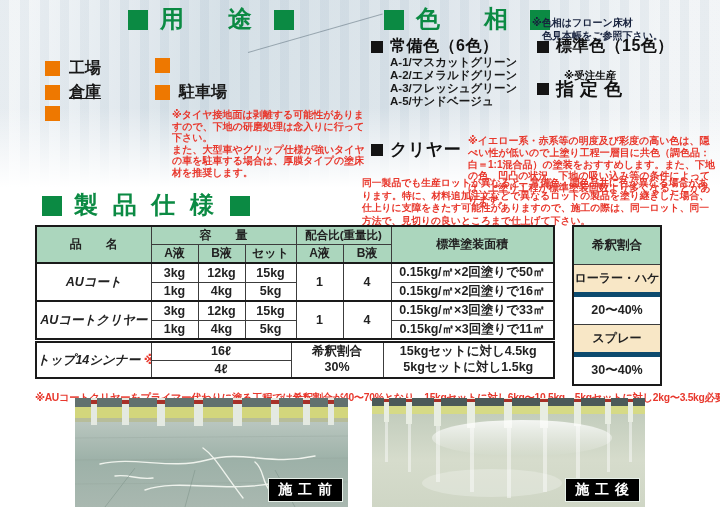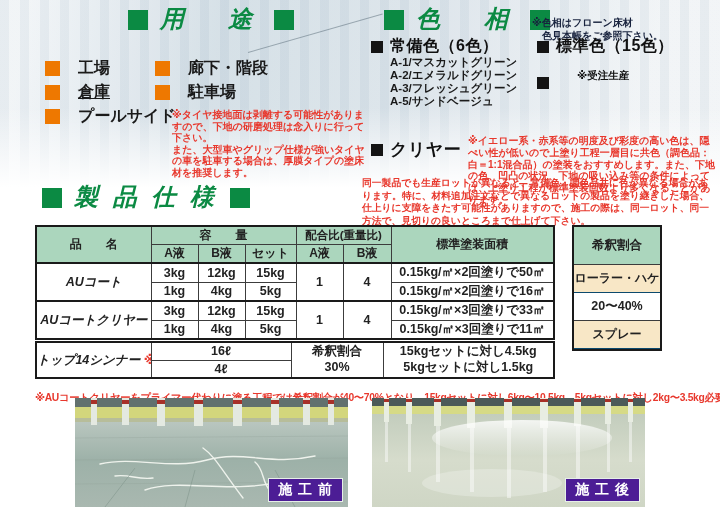--- a/index.html
+++ b/index.html
@@ -22,32 +22,32 @@
     background:rgba(70,90,105,0.45);transform:rotate(-16deg);transform-origin:left center;
   }
   .sq{display:inline-block;flex:0 0 auto;}
   .sq.g{width:20px;height:20px;background:#0b8a43;}
   .sq.o{width:15px;height:15px;background:#ee7800;}
   .sq.k{width:12px;height:12px;background:#141414;}
   .sec-head{
     position:absolute;display:flex;align-items:center;gap:12px;
     color:#0b8a43;font-weight:bold;
   }
-  .sec-head .t{font-size:24px;letter-spacing:10px;white-space:nowrap;line-height:1;transform:translateY(-1px);font-style:italic;}
+  .sec-head .t{font-size:24px;letter-spacing:10px;white-space:nowrap;line-height:1;transform:translateY(-1px);}
   .sec-head.small-gap .t{letter-spacing:4px;}
   .subtitle{position:absolute;left:42px;top:33px;font-size:17.5px;font-weight:bold;white-space:nowrap;}
-  .u-item{position:absolute;display:flex;align-items:center;gap:18px;font-size:16px;font-weight:bold;white-space:nowrap;}
+  .u-item{position:absolute;display:flex;align-items:center;gap:9px;font-size:16px;font-weight:bold;white-space:nowrap;}
   .red{color:#e8382d;}
   .note{position:absolute;font-weight:bold;white-space:pre-line;}
   .usage-note{left:172px;top:99px;width:200px;font-size:10px;line-height:1.15;}
   .ref-note{left:532px;top:6px;width:170px;font-size:10px;line-height:1.3;color:#17223d;}
   .sub-head{position:absolute;display:flex;align-items:center;gap:7px;font-weight:bold;white-space:nowrap;color:#111;}
   .sub-head .t{font-size:16px;letter-spacing:0.5px;}
   .color-list{position:absolute;left:390px;top:56px;font-size:11.5px;font-weight:bold;line-height:1.12;white-space:nowrap;}
-  .order-note{left:564px;top:58px;font-size:10.5px;color:#111;margin-left:13px;}
+  .order-note{left:564px;top:58px;font-size:10.5px;color:#111;}
   .designated-note{left:468px;top:96px;width:248px;font-size:10px;line-height:1.18;margin-top:39px;}
   .lot-note{left:362px;top:167px;width:356px;font-size:9.8px;line-height:1.3;}
   
   table{border-collapse:collapse;table-layout:fixed;background:#fff;}
   .spec-table{position:absolute;left:35px;top:225px;width:518px;border:2px solid #1a1a1a;}
   .thin-table{position:absolute;left:35px;top:341px;width:518px;border:2px solid #1a1a1a;}
   .spec-table td,.thin-table td{
     border:1px solid #3c3c3c;text-align:center;vertical-align:middle;
     font-weight:bold;color:#222;padding:0;font-size:12.5px;overflow:hidden;white-space:nowrap;
   }
@@ -57,30 +57,30 @@
   .thin-table tr{height:18px;}
   .spec-table tr.grp td{border-top:2px solid #1a1a1a;}
   .area-cell{font-size:11.5px;}
   .name-cell{font-size:12.5px;font-style:italic;}
   .two-line{line-height:1.25;font-size:11.5px;}
   .dilution{
     position:absolute;left:572px;top:225px;width:86px;border:2px solid #1a1a1a;
     background:#fff;text-align:center;font-weight:bold;color:#222;
   }
   .dilution .hd{height:37px;line-height:37px;background:#abd6bd;border-bottom:1px solid #3c3c3c;font-size:12.5px;}
-  .dilution .method{height:27px;line-height:27px;background:#f8e7c6;border-bottom:1px solid #0c4a6e;font-size:12px;white-space:nowrap;}
+  .dilution .method{height:27px;line-height:27px;background:#f8e7c6;border-bottom:5px solid #0c4a6e;font-size:12px;white-space:nowrap;}
   .dilution .range{height:27px;line-height:27px;border-bottom:1px solid #3c3c3c;font-size:12.5px;}
   .dilution .last{border-bottom:none;}
   .table-footnote{left:35px;top:381px;width:672px;font-size:10.3px;letter-spacing:-0.3px;white-space:nowrap;}
   
   .photo{position:absolute;top:398px;width:273px;height:109px;overflow:hidden;}
   .photo.before{left:75px;} .photo.after{left:372px;}
   .photo svg{display:block;width:100%;height:100%;}
   .photo-label{
-    position:absolute;right:5px;bottom:5px;background:#4c1d95;border:1px solid #e6efe8;
+    position:absolute;right:5px;bottom:5px;background:#000000;border:1px solid #e6efe8;
     color:#fff;font-size:14px;font-weight:bold;padding:2px 9px;white-space:nowrap;letter-spacing:1px;
   }
 </style>
 </head>
 <body>
 
 <div class="page">
   <div class="bg-wash"></div>
   <div class="bg-line"></div>
 
@@ -89,33 +89,31 @@
     <span class="t">用　途</span>
     <span class="sq g"></span>
   </div>
 
   <div class="u-item" style="left:45px;top:58px;">
     <span class="sq o"></span>
     <span>工場</span>
   </div>
   <div class="u-item" style="left:155px;top:58px;">
     <span class="sq o"></span>
-    <span>廊下・階段</span>
   </div>
   <div class="u-item" style="left:45px;top:82px;text-decoration:underline;">
     <span class="sq o"></span>
     <span>倉庫</span>
   </div>
   <div class="u-item" style="left:155px;top:82px;">
     <span class="sq o"></span>
     <span>駐車場</span>
   </div>
   <div class="u-item" style="left:45px;top:106px;">
     <span class="sq o"></span>
-    <span>プールサイド</span>
   </div>
 
   <p class="note red usage-note">※タイヤ接地面は剥離する可能性がありますので、下地の研磨処理は念入りに行って下さい。
 また、大型車やグリップ仕様が強いタイヤの車を駐車する場合は、厚膜タイプの塗床材を推奨します。</p>
 
   <div class="sec-head" style="left:384px;top:8px;">
     <span class="sq g"></span>
     <span class="t">色　相</span>
     <span class="sq g"></span>
   </div>
@@ -134,31 +132,32 @@
   </div>
 
   <div class="sub-head" style="left:537px;top:36px;">
     <span class="sq k"></span>
     <span class="t">標準色（15色）</span>
   </div>
   <p class="note order-note">※受注生産</p>
 
   <div class="sub-head" style="left:537px;top:77px;">
     <span class="sq k"></span>
+    <span class="t" style="font-size:18px;">指 定 色</span>
   </div>
   <p class="note red designated-note">※イエロー系・赤系等の明度及び彩度の高い色は、隠ぺい性が低いので上塗り工程一層目に共色（調色品：白＝1:1混合品）の塗装をおすすめします。また、下地の色、凹凸の状況、下地の吸い込み等の条件によっては、上塗り工程が標準塗装回数より多くなることがあります。</p>
 
   <div class="sub-head" style="left:371px;top:138px;">
     <span class="sq k"></span>
     <span class="t" style="font-size:17px;">クリヤー</span>
   </div>
 
   <p class="note red lot-note">同一製品でも生産ロットが異なると、常備色・調色品共に色が異なる場合があります。特に、材料追加注文などで異なるロットの製品を塗り継ぎした場合、仕上りに支障をきたす可能性がありますので、施工の際は、同一ロット、同一方法で、見切りの良いところまで仕上げて下さい。</p>
 
-  <div class="sec-head small-gap" style="left:42px;top:186px;">
+  <div class="sec-head small-gap" style="left:42px;top:194px;">
     <span class="sq g"></span>
     <span class="t">製 品 仕 様</span>
     <span class="sq g"></span>
   </div>
 
   <table class="spec-table">
     <colgroup>
       <col style="width:115px;">
         <col style="width:47px;">
         <col style="width:47px;">
@@ -241,20 +240,21 @@
       <td>4ℓ</td>
     </tr>
   </tbody>
     </table>
 
   <div class="dilution">
     <div class="hd">希釈割合</div>
     <div class="method">ローラー・ハケ</div>
     <div class="range">20〜40%</div>
     <div class="method">スプレー</div>
+    <div class="range last">30〜40%</div>
   </div>
 
   <p class="note red table-footnote">※AUコートクリヤーをプライマー代わりに塗る工程では希釈割合が40〜70%となり、15kgセットに対し6kg〜10.5kg、5kgセットに対し2kg〜3.5kg必要です。</p>
 
   <div class="photo before">
     <svg viewBox="0 0 273 109" preserveAspectRatio="none">
       <defs>
         <linearGradient id="floorB" x1="0" y1="0" x2="0" y2="1">
           <stop offset="0" stop-color="#b9c6bf"></stop>
             <stop offset="0.45" stop-color="#9db1a8"></stop>

